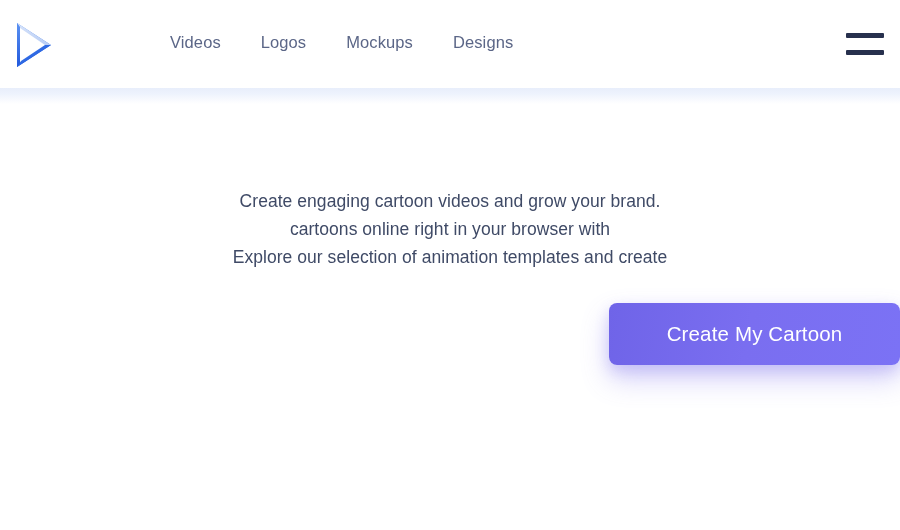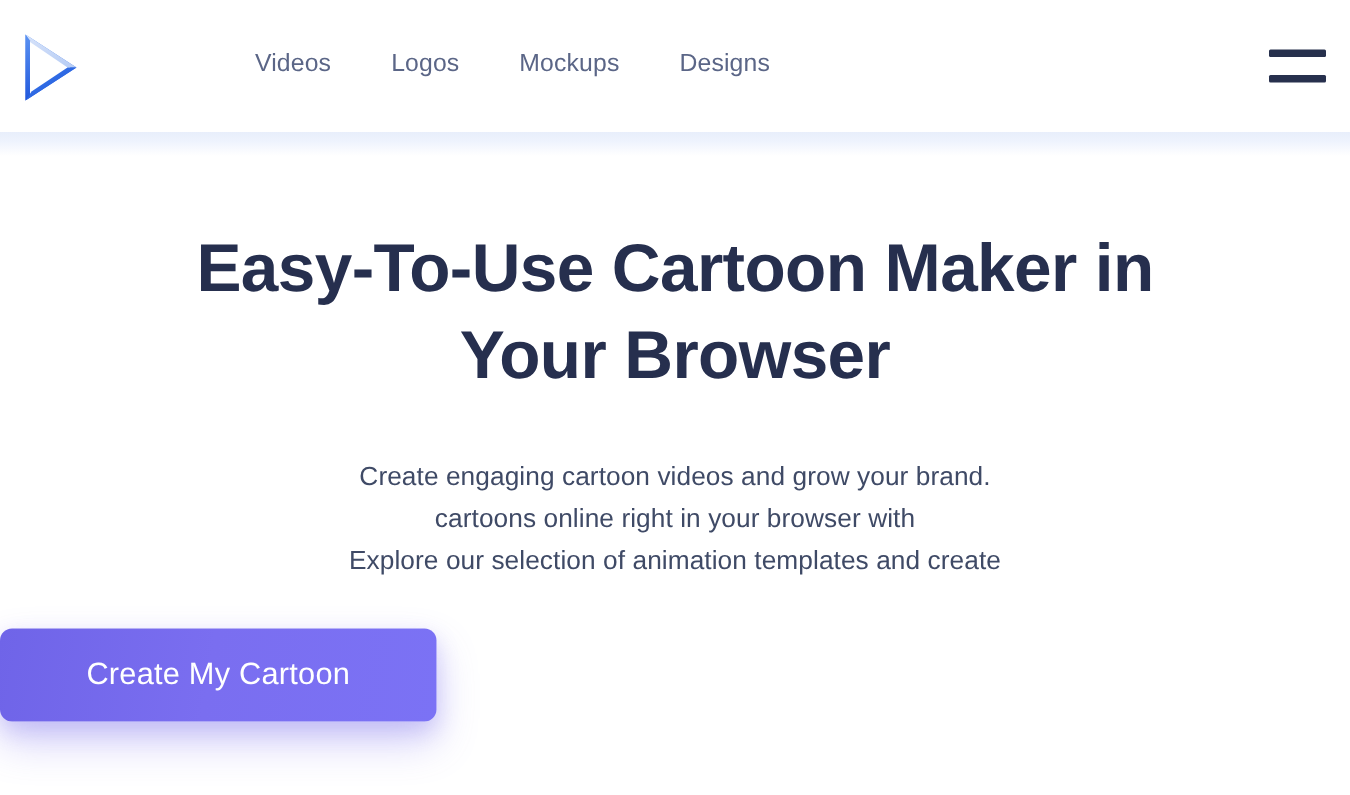--- a/index.html
+++ b/index.html
@@ -122,21 +122,21 @@
     font-size:17.5px;
     line-height:28px;
     color:#3f4a66;
     letter-spacing:0.05px;
   }
   .hero-sub .s-line { display:block; }
 
   .cta-wrap {
     margin-top:32px;
     display:flex;
-    justify-content:flex-start;
+    justify-content:flex-end;
   }
 
   .cta-button {
     display:inline-flex;
     align-items:center;
     justify-content:center;
     width:291px;
     height:62px;
     border:none;
     border-radius:8px;
@@ -189,24 +189,20 @@
 
     <div class="burger">
       <span class="bar"></span>
       <span class="bar"></span>
     </div>
   </div>
   <div class="header-shadow"></div>
 
   <div class="hero">
 
-    <h1 class="hero-title">
-      <span class="t-line">Easy-To-Use Cartoon Maker in</span>
-      <span class="t-line">Your Browser</span>
-    </h1>
 
     <p class="hero-sub">
       <span class="s-line">Create engaging cartoon videos and grow your brand.</span>
       <span class="s-line">cartoons online right in your browser with</span>
       <span class="s-line">Explore our selection of animation templates and create</span>
     </p>
 
     <div class="cta-wrap">
       <button class="cta-button">Create My Cartoon</button>
     </div>

